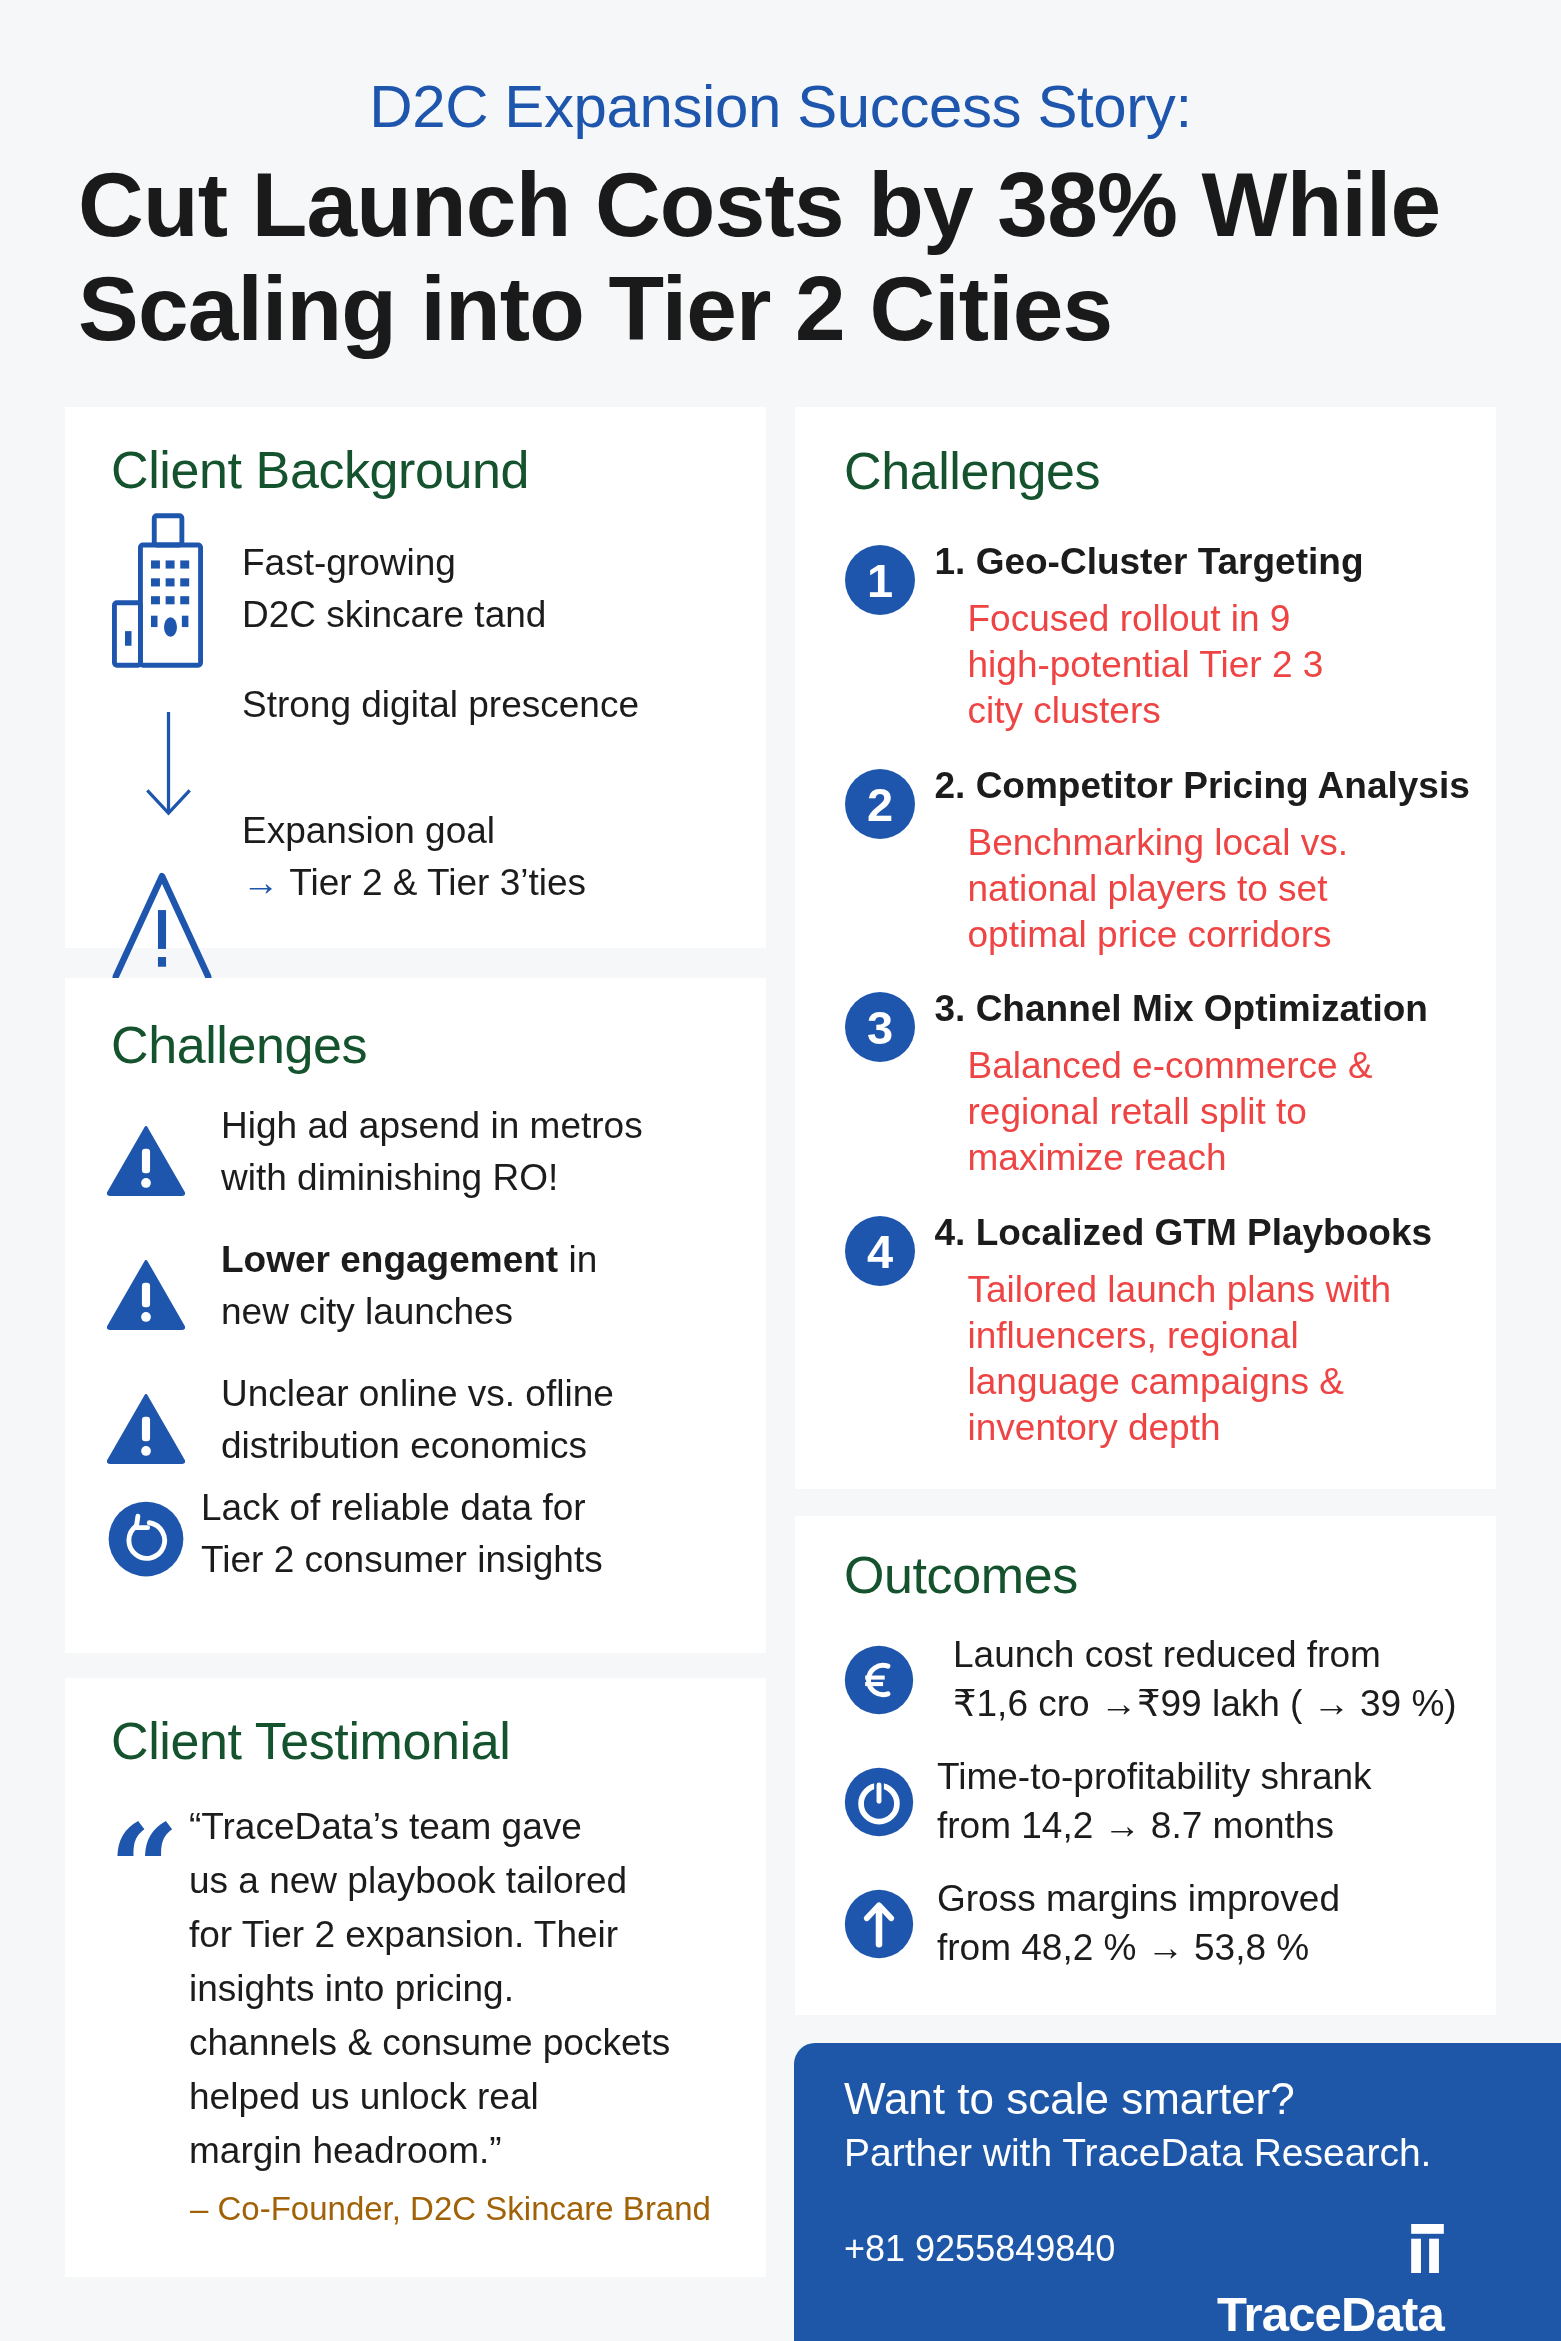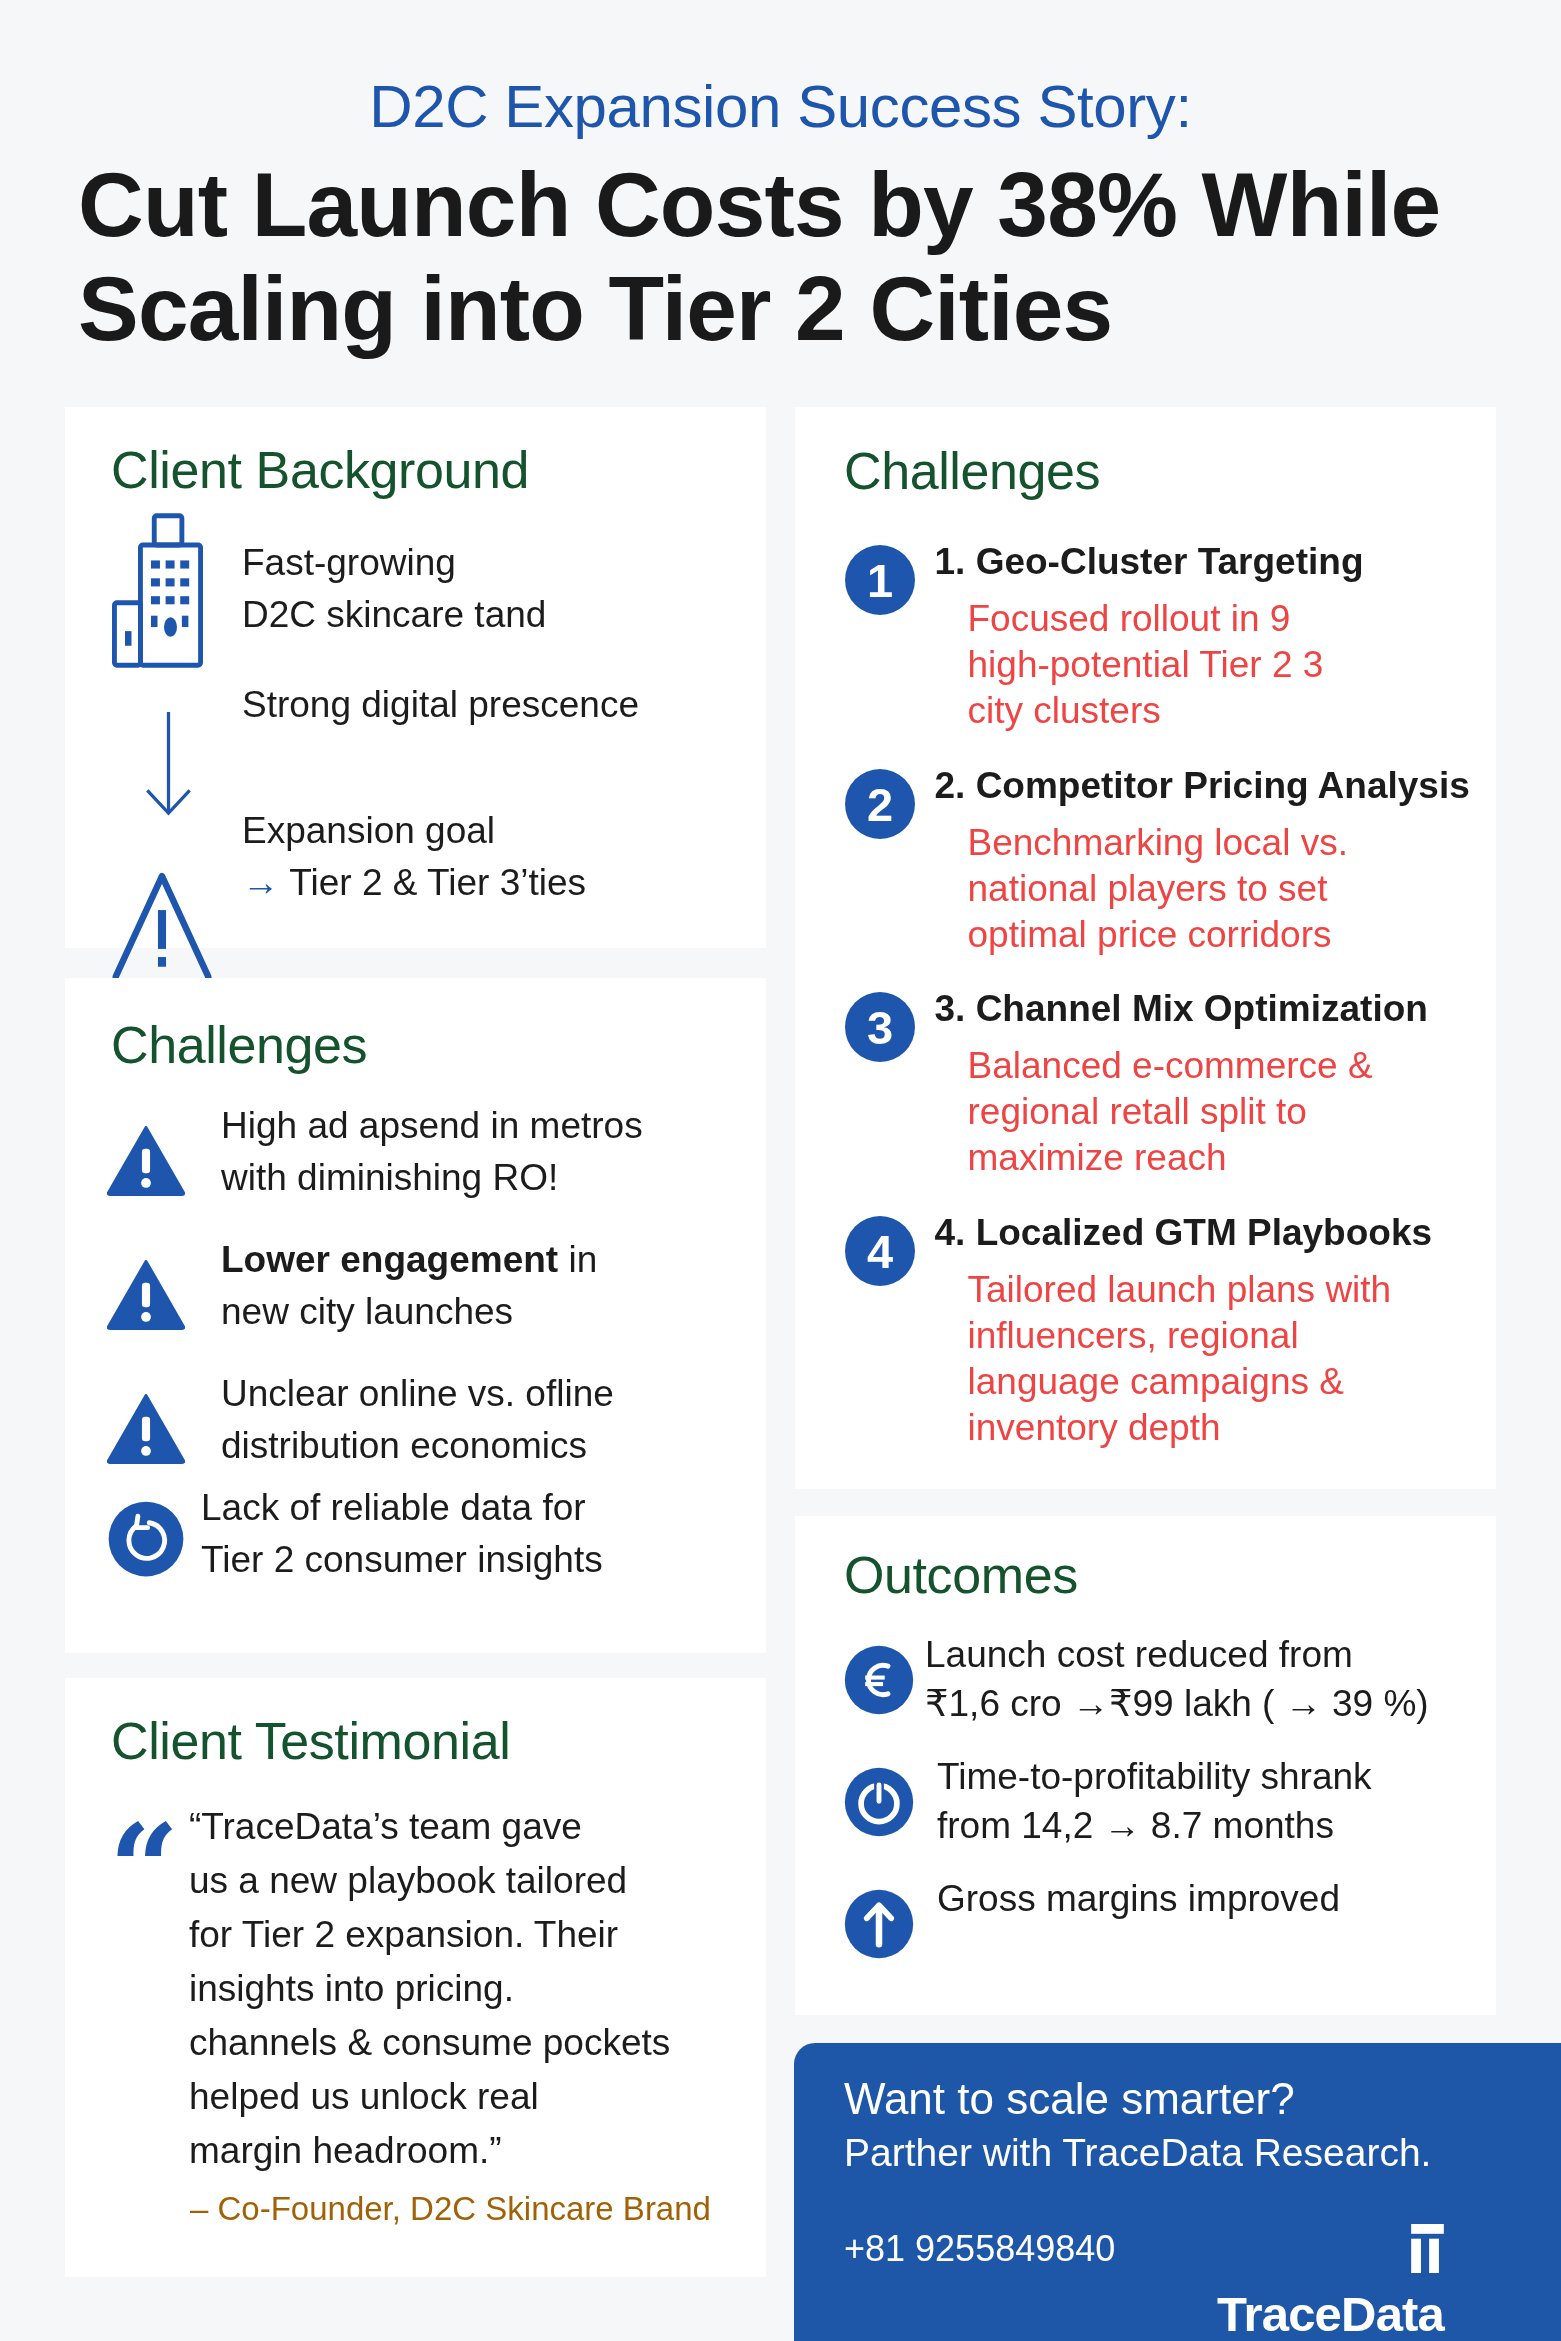--- a/index.html
+++ b/index.html
@@ -204,21 +204,21 @@
         <div>language campaigns &amp;</div>
         <div>inventory depth</div>
       </div>
     </div>
   </div>
 </div>
 
 <div class="card" style="left:795px; top:1516px; width:701px; height:499px;">
   <h2 style="position:absolute; left:49px; top:29px;">Outcomes</h2>
 
-  <div style="position:absolute; left:49px; top:114px; display:flex; gap:11px;">
+  <div style="position:absolute; left:49px; top:114px; display:flex; gap:39px;">
     <span style="margin-top:14.6px;"><svg width="70" height="70" viewBox="0 0 86 86">
           <circle cx="43" cy="43" r="42" fill="#1f56ad"></circle>
           <path d="M54 26 A18 18 0 1 0 54 60" fill="none" stroke="#fff" stroke-width="6" stroke-linecap="round"></path>
           <line x1="26" y1="40" x2="50" y2="40" stroke="#fff" stroke-width="5"></line>
           <line x1="26" y1="48" x2="48" y2="48" stroke="#fff" stroke-width="5"></line>
         </svg></span>
     <div class="txt" style="line-height:49px;">
         <div>Launch cost reduced from</div>
         <div>₹1,6 cro →₹99 lakh (  → 39 %)</div>
       </div>
@@ -238,20 +238,21 @@
   </div>
 
   <div style="position:absolute; left:49px; top:358px; display:flex; gap:23px;">
     <span style="margin-top:14.6px;"><svg width="70" height="70" viewBox="0 0 86 86">
           <circle cx="43" cy="43" r="42" fill="#1f56ad"></circle>
           <line x1="43" y1="68" x2="43" y2="22" stroke="#fff" stroke-width="8" stroke-linecap="round"></line>
           <polyline points="28,36 43,20 58,36" fill="none" stroke="#fff" stroke-width="7" stroke-linecap="round" stroke-linejoin="round"></polyline>
         </svg></span>
     <div class="txt" style="line-height:49px;">
         <div>Gross margins improved</div>
+        <div>from 48,2 % → 53,8 %</div>
       </div>
   </div>
 </div>
 
 <div class="cta">
   <div class="l1">Want to scale smarter?</div>
   <div class="l2">Parther with TraceData Research.</div>
   <div class="phone">+81 9255849840</div>
   <div class="logo">
     <span><svg width="33" height="49" viewBox="0 0 40 60">

